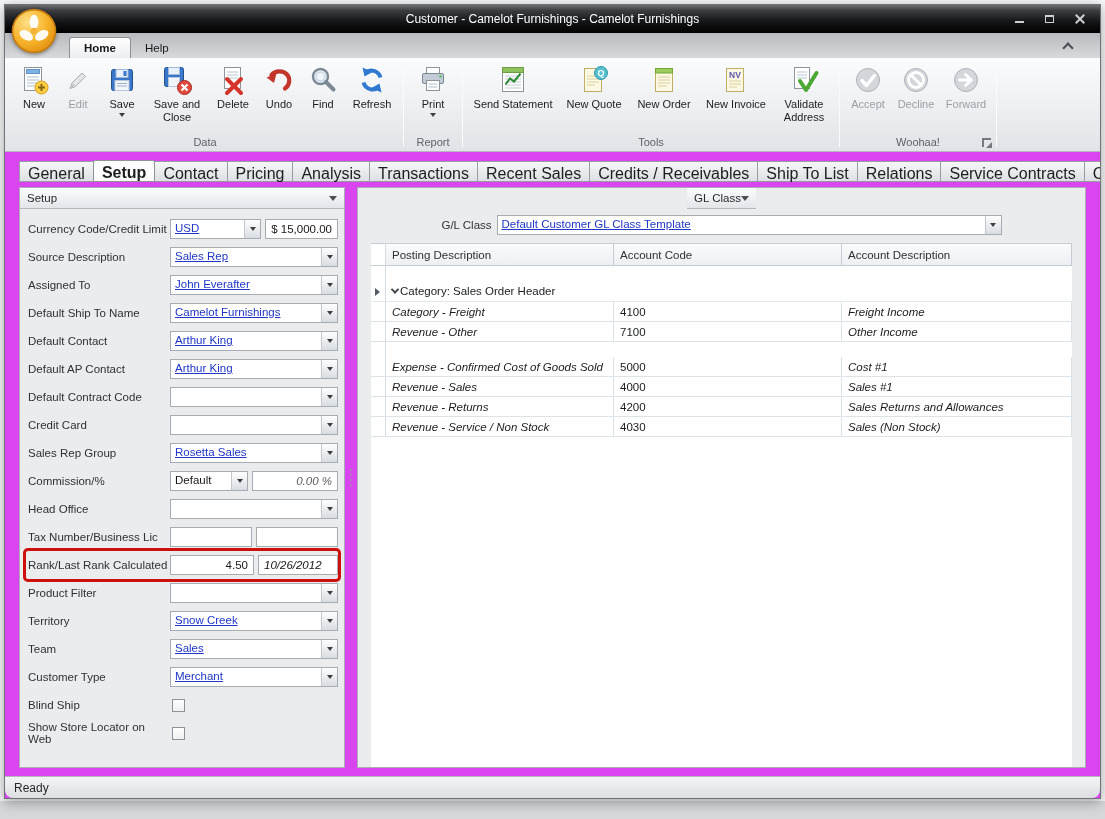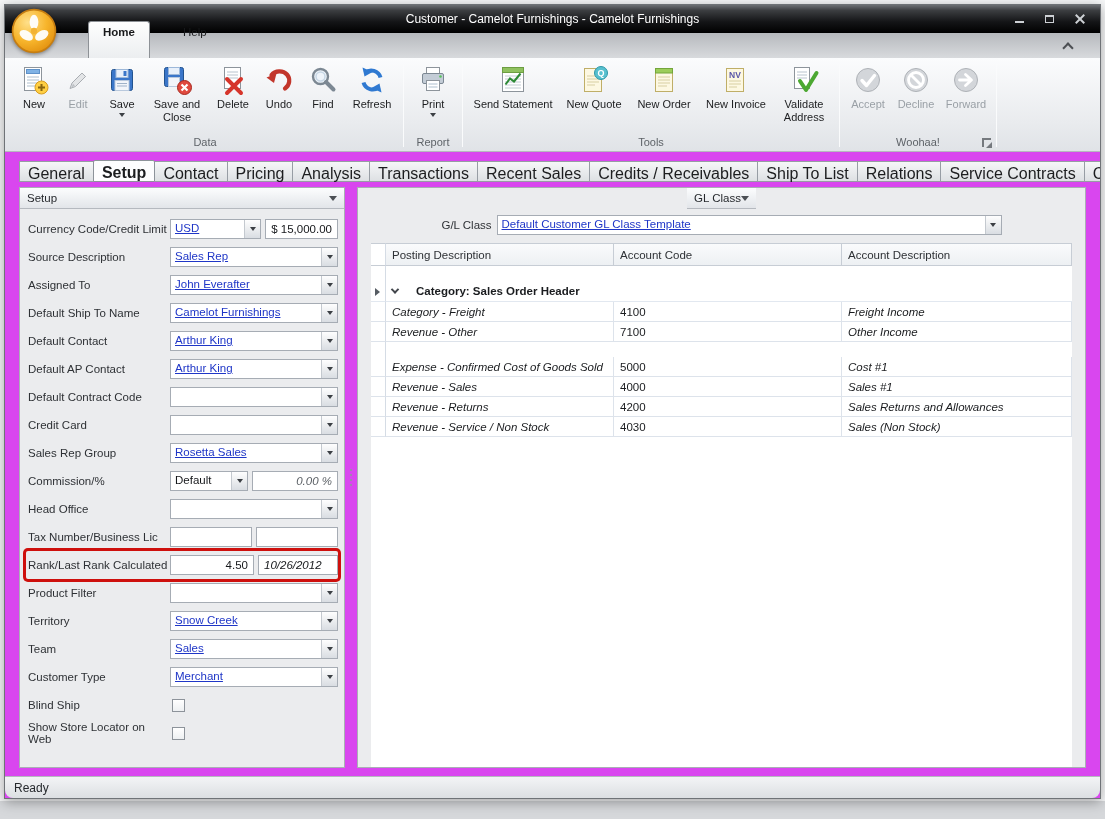--- a/index.html
+++ b/index.html
@@ -19,21 +19,21 @@
   .glyph-restore { width:9px; height:8px; border:1px solid #cdd0d4; border-top-width:2px; }
   .glyph-close { position:relative; width:11px; height:11px; }
   .glyph-close::before,.glyph-close::after { content:""; position:absolute; left:5px; top:0; width:2px; height:12px; background:#cdd0d4; }
   .glyph-close::before { transform:rotate(45deg); } .glyph-close::after { transform:rotate(-45deg); }
 
   .logo { position:absolute; left:6px; top:3px; width:46px; height:46px; z-index:20; filter:drop-shadow(0 1px 2px rgba(0,0,0,.45)); }
   .logo svg { width:100%; height:100%; }
 
   
   .tabrow { flex:none; height:25px; background:linear-gradient(#b6b9bd,#d8dadd); display:flex; align-items:flex-end; padding-left:64px; position:relative; }
-  .rtab { padding:4px 14px 20px; font-size:11.5px; color:#17181a; cursor:pointer;margin-left:19px; }
+  .rtab { padding:4px 14px 4px; font-size:11.5px; color:#17181a; cursor:pointer; }
   .rtab.active { background:linear-gradient(#fefefe,#eceef0); border:1px solid #8d9196; border-bottom:none; border-radius:3px 3px 0 0; font-weight:bold; }
   .ribbon-collapse { position:absolute; right:28px; bottom:8px; width:8px; height:8px; cursor:pointer; }
   .ribbon-collapse::after { content:""; position:absolute; left:0; top:2px; width:6px; height:6px; border-left:2px solid #4c4f53; border-top:2px solid #4c4f53; transform:rotate(45deg); }
 
   
   .ribbon { flex:none; height:94px; background:linear-gradient(#fbfcfd,#e9ebee 70%,#e0e3e7); border-bottom:1px solid #b6b9be; display:flex; align-items:stretch; padding:2px 4px 0; }
   .rgroup { display:flex; flex-direction:column; flex:none; }
   .rbuttons { flex:1; display:flex; align-items:flex-start; padding:2px 2px 0; }
   .rgroup-label { position:relative; text-align:center; color:#5e6368; font-size:11px; height:17px; line-height:16px; }
   .rgroup-sep { width:1px; margin:4px 2px; background:#c3c6cb; border-right:1px solid #fafbfc; flex:none; }
@@ -98,22 +98,22 @@
   .td { min-width:0; }
   .gutter { flex:none; width:15px; border-right:1px solid #d5dce5; position:relative; }
   .c1 { flex:none; width:228px; } .c2 { flex:none; width:228px; } .c3 { flex:none; width:230px; }
   .fillcell { flex:1; }
   .thead { height:23px; }
   .thead .hcell { background:linear-gradient(#fafbfc,#edf0f3); border-top:1px solid #c7cdd5; border-bottom:1px solid #c7cdd5;
     border-right:1px solid #c7cdd5; display:flex; align-items:center; padding:0 6px; color:#2e3135; cursor:pointer; }
   .thead .gutter { border-top:1px solid #c7cdd5; border-bottom:1px solid #c7cdd5; }
   .sprow { height:15px; }
   .catrow { height:21px; cursor:pointer; }
-  .catrow .cat { flex:none; width:686px; display:flex; align-items:center; gap:18px; padding-left:6px;
-    font-weight:bold; border-bottom:1px solid #e2e8f0; }
+  .catrow .cat { flex:none; width:686px; display:flex; align-items:center; gap:2px; padding-left:6px;
+    font-weight:normal; border-bottom:1px solid #e2e8f0; }
   .catrow .gutter { border-bottom:1px solid #e2e8f0; }
   .chev-open { flex:none; width:6px; height:6px; border-right:2px solid #42464c; border-bottom:2px solid #42464c; transform:rotate(45deg) translate(-1px,-1px); }
   .marker { position:absolute; left:4px; top:7px; width:0; height:0; border-top:4px solid transparent; border-bottom:4px solid transparent; border-left:5px solid #565c63; }
   .drow { height:20px; cursor:pointer; }
   .drow .dcell { border-right:1px solid #dde3eb; border-bottom:1px solid #dde3eb; display:flex; align-items:center; padding:0 6px; white-space:nowrap; overflow:hidden; }
   .drow .gutter { border-bottom:1px solid #dde3eb; }
 
   
   .statusbar { flex:none; height:22px; background:linear-gradient(#f3f4f6,#dcdfe2); border-top:1px solid #b5b9bf;
     display:flex; align-items:center; padding:0 9px; font-size:12px; color:#26292d; border-radius:0 0 8px 8px; }

